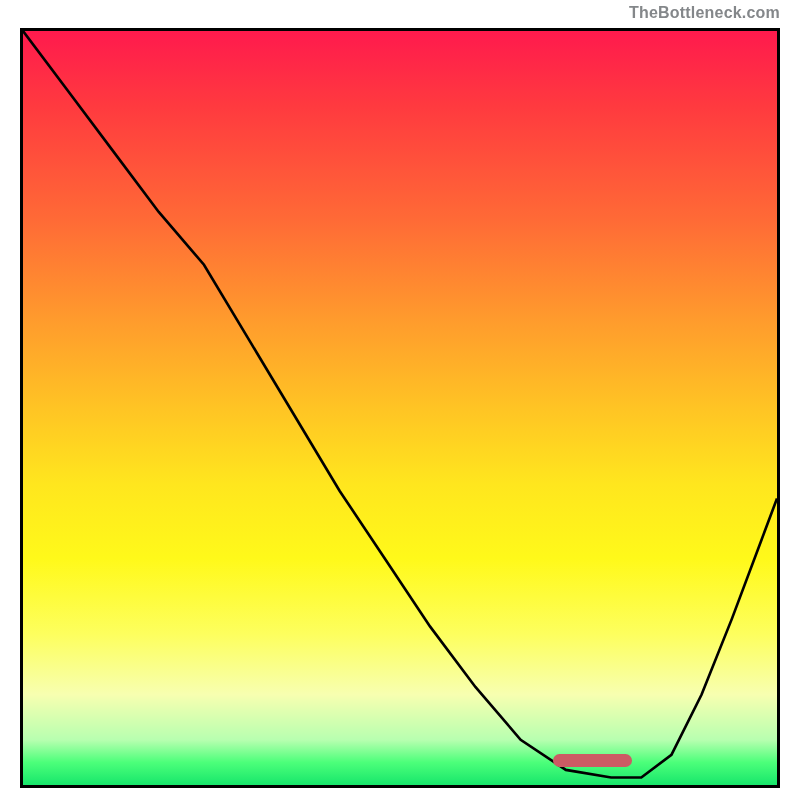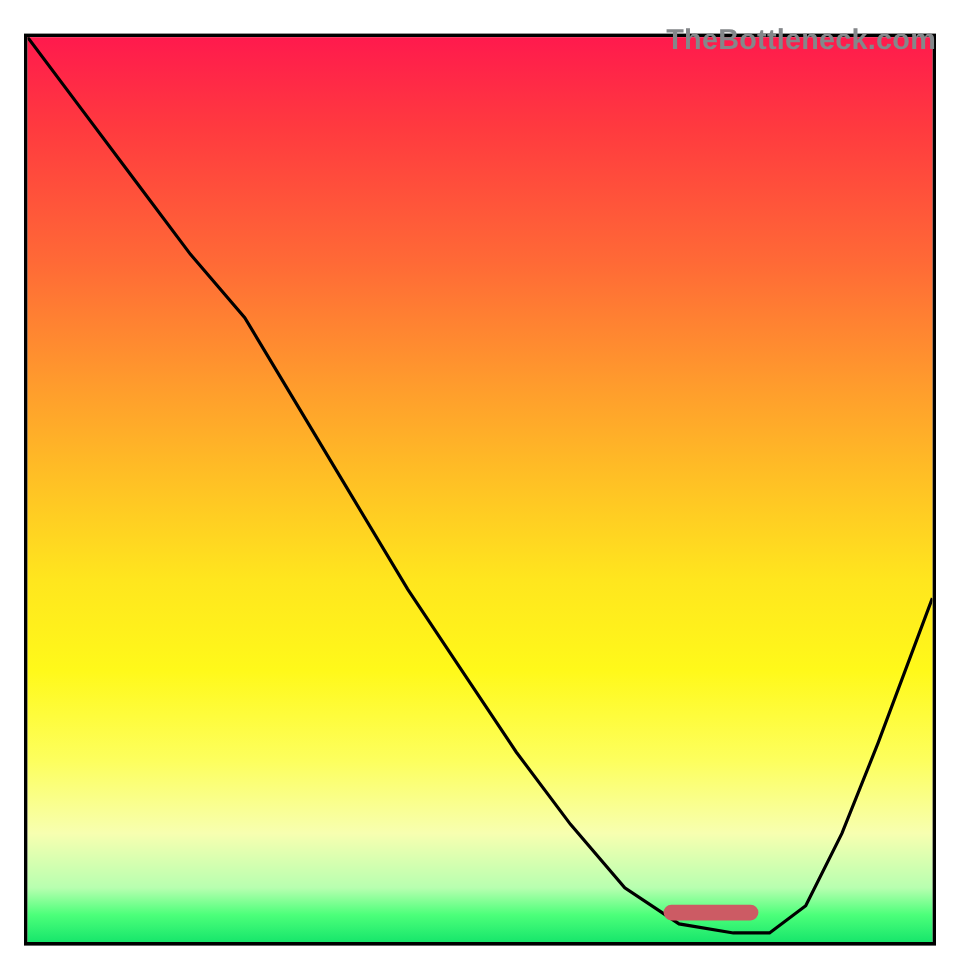--- a/index.html
+++ b/index.html
@@ -49,23 +49,23 @@
     height: 100%;
   }
   .marker {
     position: absolute;
     background: #cc5b64;
     border-radius: 7px;
   }
   .watermark {
     position: absolute;
     right: 20px;
-    top: 20px;
+    top: 4px;
     font-family: Arial, Helvetica, sans-serif;
-    font-size: 24px;
+    font-size: 16px;
     font-weight: 600;
     color: #84878a;
     letter-spacing: 0.2px;
   }
 </style>
 </head>
 <body>
 
 <div class="frame">
   <div class="gradient"></div>

